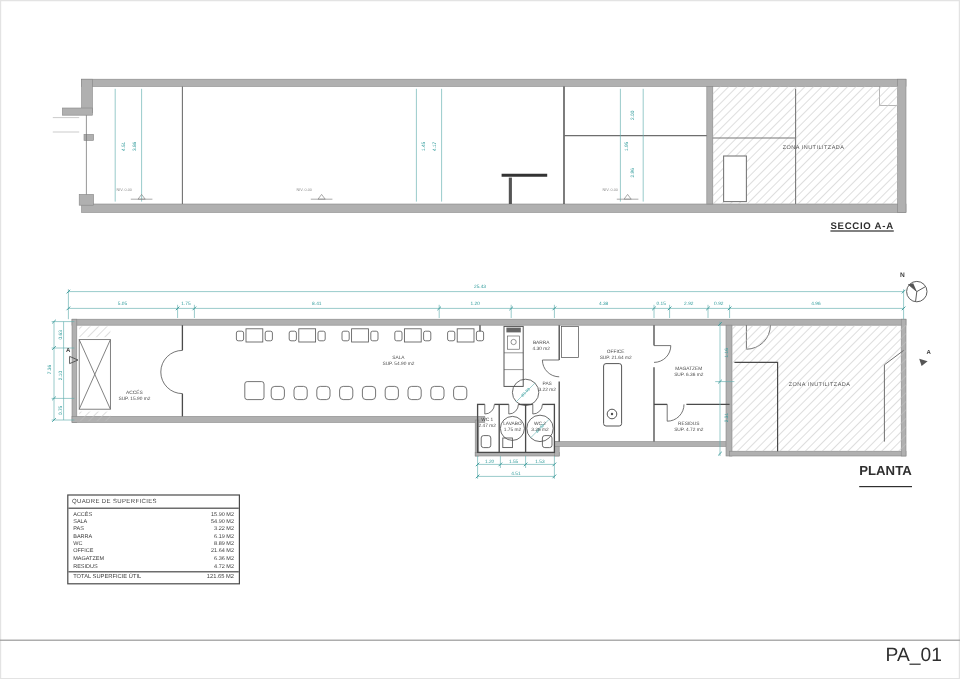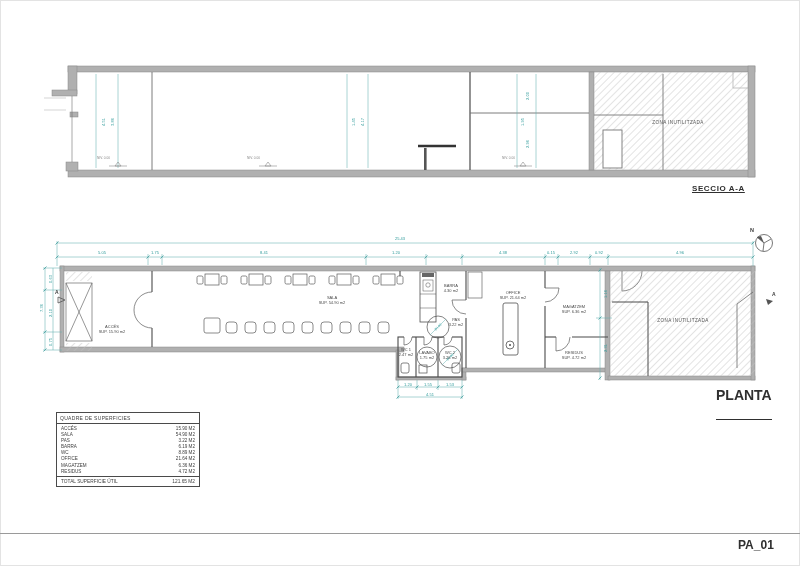--- a/index.html
+++ b/index.html
@@ -9,22 +9,22 @@
   .lbl{position:absolute;white-space:nowrap;font-family:"Liberation Sans",sans-serif;color:#4d4d4d;}
   .dim{color:#2f9b9b;font-size:4px;transform:translate(-50%,0);}
   .dimv{color:#2f9b9b;font-size:4px;transform:translate(-50%,-50%) rotate(-90deg);transform-origin:center;}
   .micro{font-size:3.2px;color:#8a8a8a;}
   .room{position:absolute;text-align:center;transform:translate(-50%,0);font-size:4px;
         color:#4a4a4a;line-height:4.8px;white-space:nowrap;}
   .room span{display:block;}
   .zonalbl{font-size:4.6px;letter-spacing:.4px;color:#555;transform:translate(-50%,0);}
   .viewtitle{font-weight:bold;color:#2f2f2f;}
   .sec-title{font-size:8px;letter-spacing:.6px;text-decoration:underline;}
-  .plan-title{font-size:14px;border-bottom:1.2px solid #2f2f2f;padding-bottom:16px;}
-  .sheetcode{font-size:12px;font-weight:bold;color:#2f2f2f;}
+  .plan-title{font-size:11px;border-bottom:1.2px solid #2f2f2f;padding-bottom:6px;}
+  .sheetcode{font-size:16px;font-weight:normal;color:#2f2f2f;}
   .marker-a{font-size:5px;font-weight:bold;color:#3c3c3c;}
   .north-n{font-size:5.5px;font-weight:bold;color:#3c3c3c;}
   .watermark{position:absolute;left:297px;top:249px;font-size:35px;font-weight:bold;
              letter-spacing:-1px;color:#c9c9c9;opacity:.55;}
   .circdim{font-size:3.2px;color:#2f9b9b;transform:translate(-50%,-50%) rotate(-45deg);}
   
   .surf{position:absolute;left:56px;top:412px;width:142px;background:#fff;
         border:1.2px solid #4a4a4a;color:#3e3e3e;}
   .surf .hd{font-size:5px;padding:2px 3px;border-bottom:1px solid #4a4a4a;letter-spacing:.3px;}
   .surf .rows{padding:2px 0 1px;}

